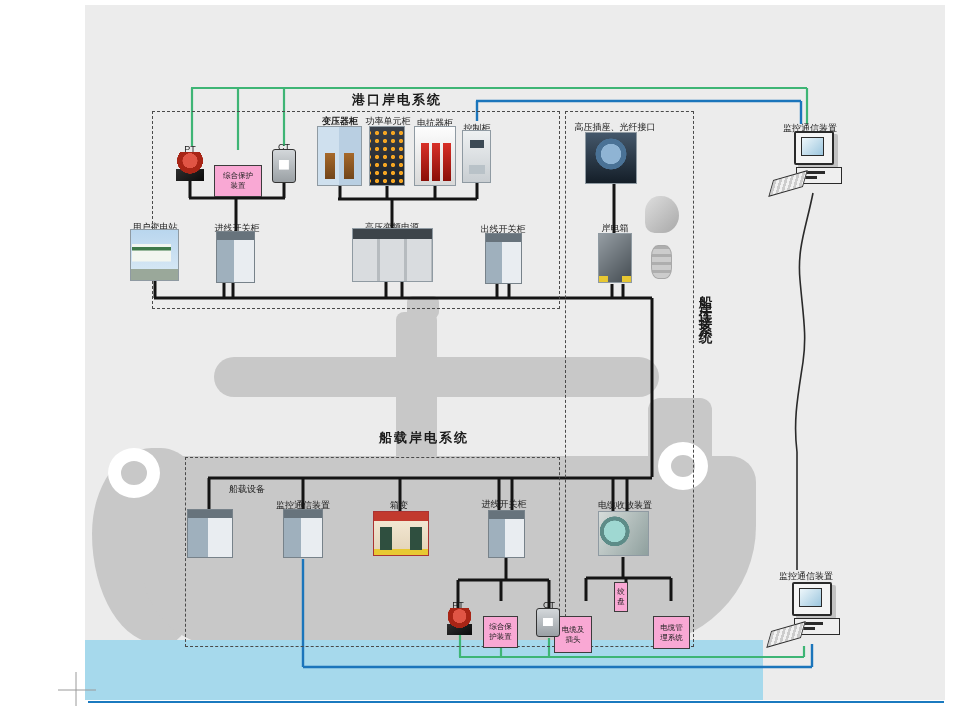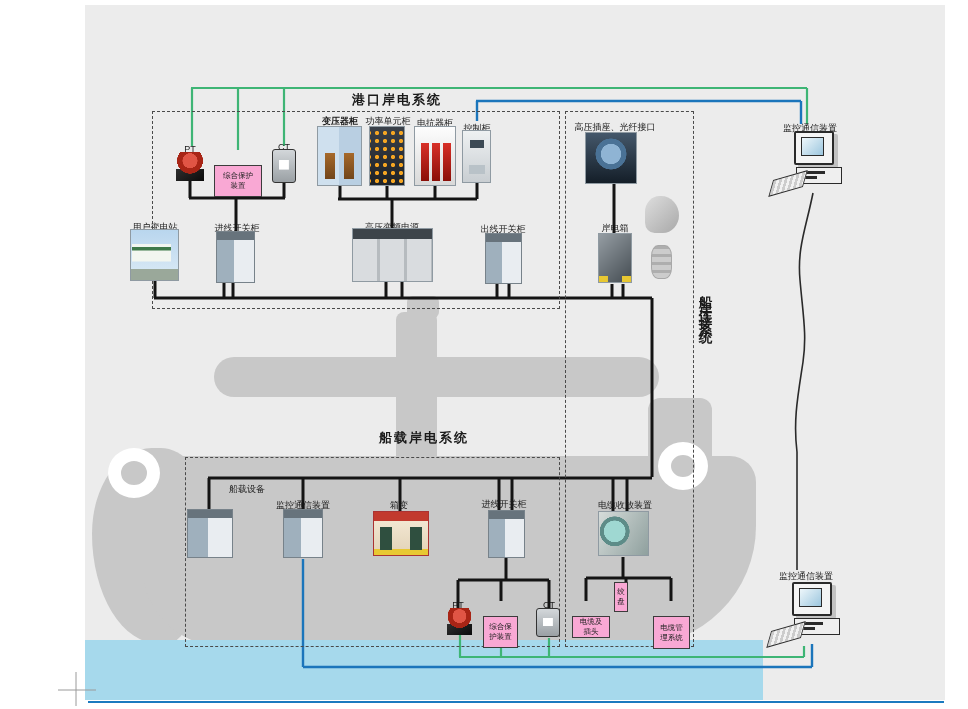--- a/index.html
+++ b/index.html
@@ -185,21 +185,21 @@
   <div class="abs dev d-switchgear" style="left:485px;top:233px;width:37px;height:51px;"></div>
 
   <div class="abs lbl" style="left:615px;top:121px;">高压插座、光纤接口</div>
   <div class="abs dev d-socket" style="left:585px;top:132px;width:52px;height:52px;"></div>
   <div class="abs dev d-arm" style="left:645px;top:196px;width:34px;height:37px;"></div>
   <div class="abs lbl" style="left:615px;top:222px;">岸电箱</div>
   <div class="abs dev d-shorebox" style="left:598px;top:233px;width:34px;height:50px;"></div>
   <div class="abs dev d-spool" style="left:651px;top:245px;width:21px;height:34px;"></div>
   <div class="abs lbl" style="left:625px;top:499px;">电缆收放装置</div>
   <div class="abs dev d-reel" style="left:598px;top:511px;width:51px;height:45px;"></div>
-  <div class="abs wbox" style="left:572px;top:600px;width:38px;height:22px;padding:0 5px;">电缆及插头</div>
+  <div class="abs wbox" style="left:554px;top:600px;width:38px;height:37px;padding:0 5px;">电缆及插头</div>
   <div class="abs wbox" style="left:614px;top:566px;width:14px;height:30px;">绞盘</div>
   <div class="abs wbox" style="left:653px;top:600px;width:37px;height:33px;padding:0 4px;">电缆管理系统</div>
 
   <div class="abs lbl" style="left:214px;top:483px;margin-left:33px;">船载设备</div>
   <div class="abs dev d-switchgear" style="left:187px;top:509px;width:46px;height:49px;"></div>
   <div class="abs lbl" style="left:303px;top:499px;">监控通信装置</div>
   <div class="abs dev d-switchgear" style="left:283px;top:509px;width:40px;height:49px;"></div>
   <div class="abs lbl" style="left:399px;top:499px;">箱变</div>
   <div class="abs dev d-kiosk" style="left:373px;top:511px;width:56px;height:45px;"></div>
   <div class="abs lbl" style="left:504px;top:498px;">进线开关柜</div>

